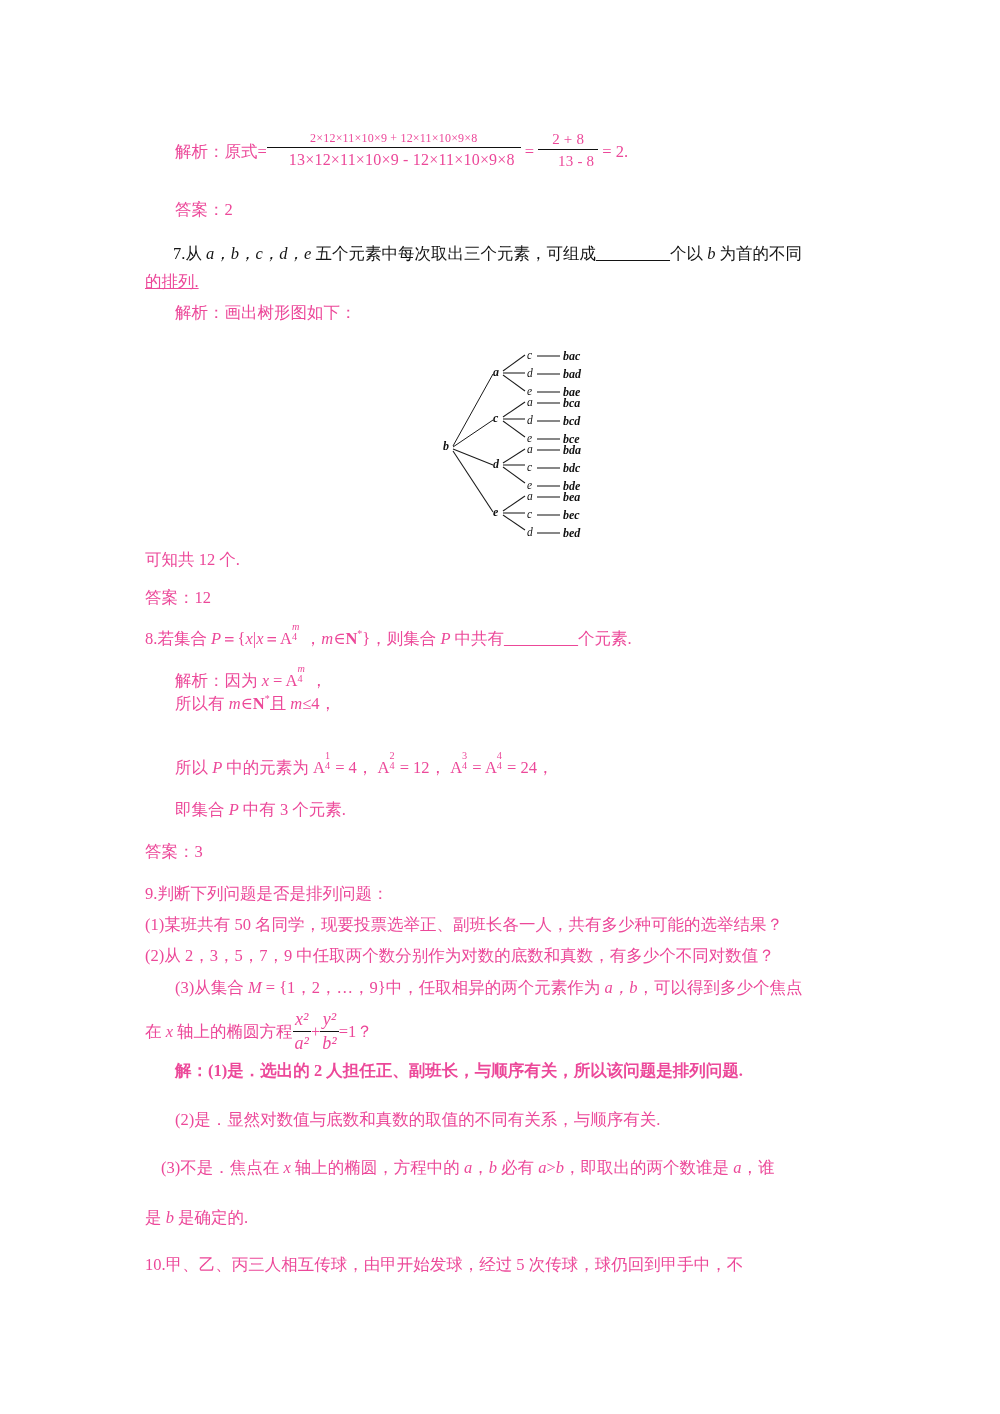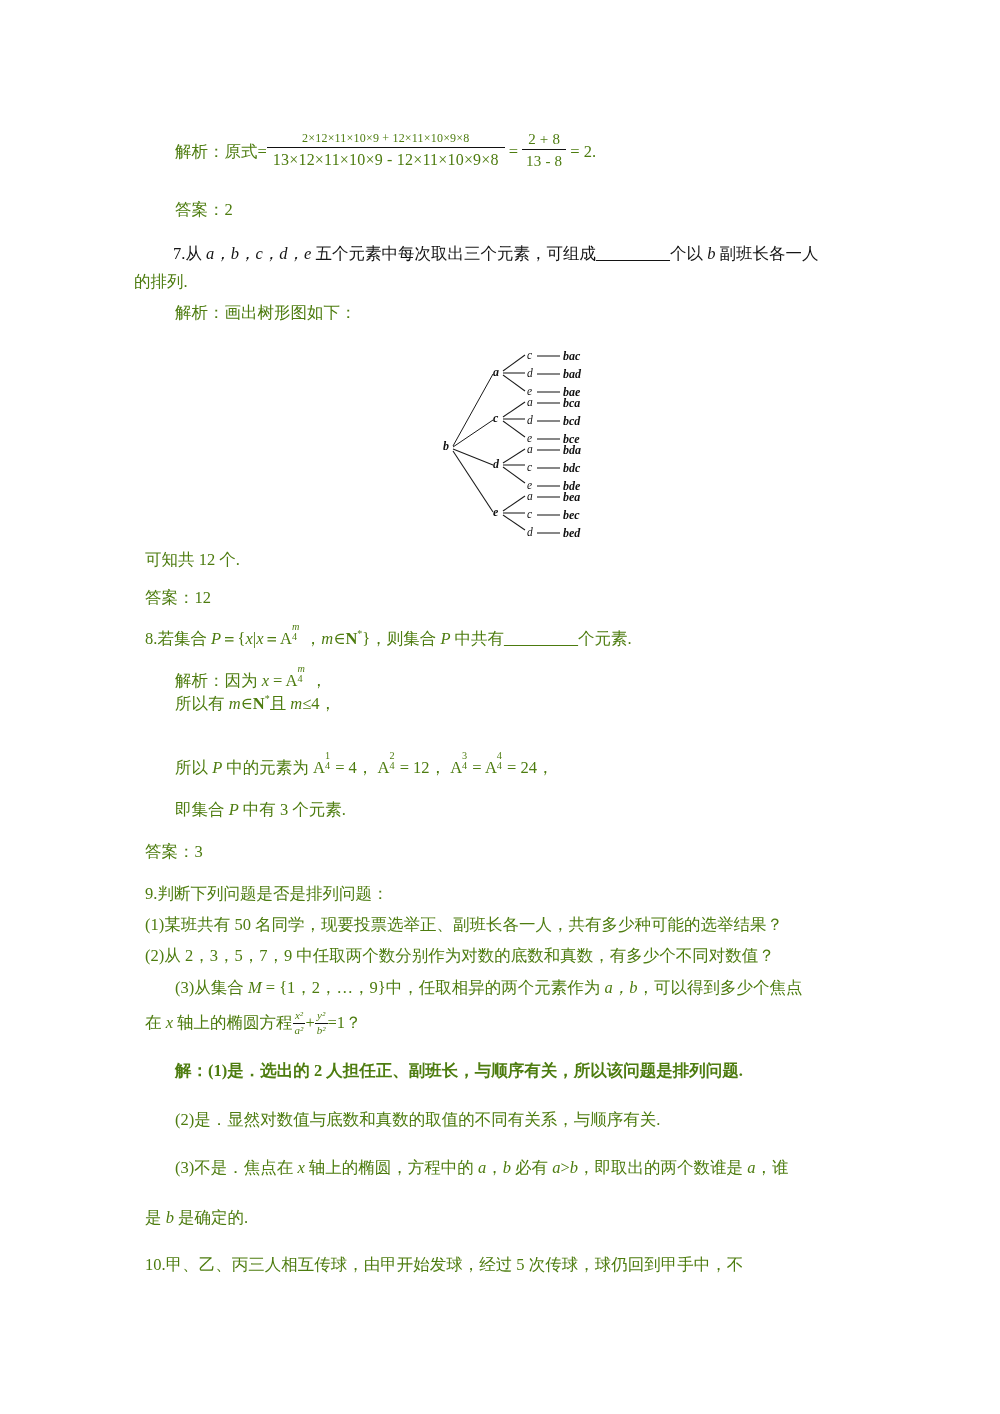--- a/index.html
+++ b/index.html
@@ -19,21 +19,21 @@
     position: absolute;
     left: 0; top: 0;
     width: 1000px;
     height: 1414px;
     background: #fff;
   }
   .blk {
     position: absolute;
     font-size: 16.5px;
     line-height: 1.25;
-    color: #4d7c0f;
+    color: #ec4899;
     white-space: nowrap;
   }
   .wrapline {
     position: absolute;
     font-size: 16.5px;
     line-height: 1.9;
     color: #141414;
   }
   .ind { display: inline-block; width: 28px; }
   .ind2 { display: inline-block; width: 30px; }
@@ -53,31 +53,32 @@
     padding: 0 6px 1px 6px;
     border-bottom: 1.6px solid #111;
     font-size: 12px;
     letter-spacing: 0.2px;
   }
   .frac .den {
     display: block;
     padding: 2px 6px 0 6px;
     font-size: 16px;
     letter-spacing: 0.2px;
+    margin-left: 16px;
   }
   .frac.small .num, .frac.small .den { font-size: 15px; padding-left:4px; padding-right:4px; }
 
   
   .ifrac {
     display: inline-block;
     vertical-align: middle;
     text-align: center;
     position: relative;
     top: -0.1em;
-    font-size: 11px;
+    font-size: 18px;
   }
   .ifrac .num {
     display: block;
     border-bottom: 1.2px solid #111;
     padding: 0 2px 0 2px;
     line-height: 1.25;
   }
   .ifrac .den {
     display: block;
     padding: 0 2px;
@@ -129,23 +130,23 @@
 
   <div class="blk" style="left:175px; top:132px;">
     <span>解析：原式</span><span>=</span><span class="frac"><span class="num">2×12×11×10×9 + 12×11×10×9×8</span><span class="den">13×12×11×10×9 - 12×11×10×9×8</span></span><span style="padding:0 4px">=</span><span class="frac small"><span class="num">2 + 8</span><span class="den">13 - 8</span></span><span style="padding-left:4px">= 2.</span>
   </div>
 
   <div class="blk" style="left:175px; top:200px;">
     <span>答案：</span><span>2</span>
   </div>
 
   <div class="wrapline" style="left:145px; top:238px; width:720px;">
-    <span class="ind"></span><span>7.</span><span>从 </span><i class="v">a，b，c，d，e</i><span> 五个元素中每次取出三个元素，可组成</span><span class="blank-ul">________</span><span>个以 </span><i class="v">b</i><span> 副班长各一人</span>
-  </div>
-  <div class="blk" style="left:134px; top:272px;">的排列.</div>
+    <span class="ind"></span><span>7.</span><span>从 </span><i class="v">a，b，c，d，e</i><span> 五个元素中每次取出三个元素，可组成</span><span class="blank-ul">________</span><span>个以 </span><i class="v">b</i><span> 为首的不同</span>
+  </div>
+  <div class="blk" style="left:145px; top:272px;text-decoration:underline;">的排列.</div>
 
   <div class="blk" style="left:175px; top:303px;">解析：画出树形图如下：</div>
 
   <div id="tree-figure">
     <svg width="200" height="212" viewBox="0 0 200 212" xmlns="http://www.w3.org/2000/svg">
 
       <text class="tw" x="18" y="118">b</text>
 
       <path class="tdash" d="M28 114 L68 42"></path>
 
@@ -264,21 +265,21 @@
   </div>
 
   <div class="blk" style="left:175px; top:1061px;font-weight:bold;">
     <span>解：</span><span>(1)</span><span>是．选出的 2 人担任正、副班长，与顺序有关，所以该问题是排列问题.</span>
   </div>
 
   <div class="blk" style="left:175px; top:1110px;">
     <span>(2)</span><span>是．显然对数值与底数和真数的取值的不同有关系，与顺序有关.</span>
   </div>
 
-  <div class="blk" style="left:145px; top:1158px;">
+  <div class="blk" style="left:131px; top:1158px;">
     <span class="ind2"></span><span>(3)</span><span>不是．焦点在 </span><i class="v">x</i><span> 轴上的椭圆，方程中的 </span><i class="v">a</i><span>，</span><i class="v">b</i><span> 必有 </span><i class="v">a</i><span>&gt;</span><i class="v">b</i><span>，即取出的两个数谁是 </span><i class="v">a</i><span>，谁</span>
   </div>
 
   <div class="blk" style="left:145px; top:1208px;">
     <span>是 </span><i class="v">b</i><span> 是确定的.</span>
   </div>
 
   <div class="blk" style="left:145px; top:1255px;">
     <span>10.</span><span>甲、乙、丙三人相互传球，由甲开始发球，经过 5 次传球，球仍回到甲手中，不</span>
   </div>

